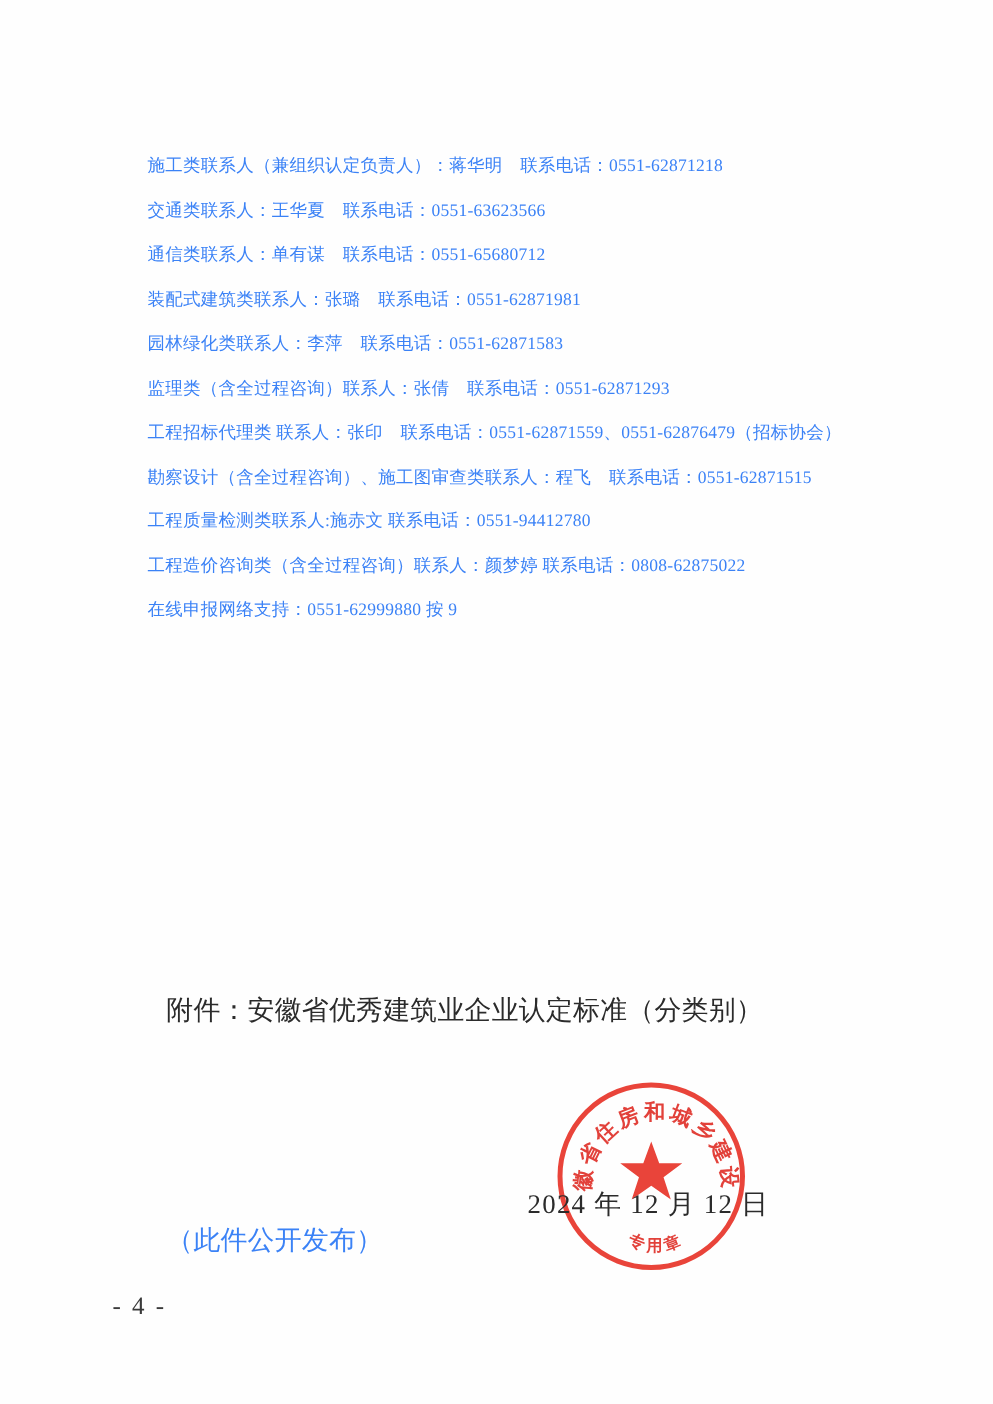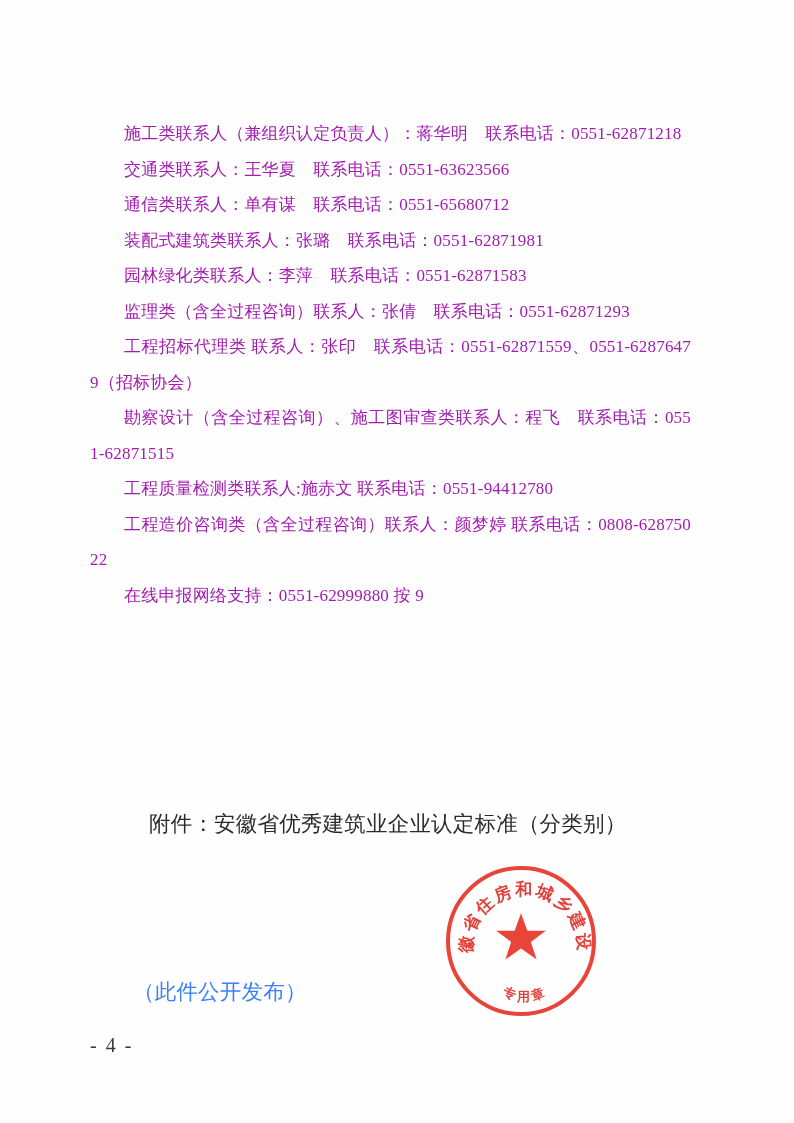--- a/index.html
+++ b/index.html
@@ -28,42 +28,42 @@
 
   
   .body-block {
     position: absolute;
     left: 90px;
     top: 116px;
     width: 601px;
   }
 
   .para {
-    font-size: 17px;
+    font-size: 14px;
     line-height: 35.5px;
     margin: 0;
     text-align: justify;
     text-justify: inter-ideograph;
     text-indent: 2em;
-    color: #a21caf;
+    color: #3b82f6;
     letter-spacing: 0.2px;
     word-break: break-all;
   }
 
   .attach-block {
     position: absolute;
     left: 90px;
     top: 791px;
     width: 601px;
   }
 
   .attach-line {
     font-size: 21.5px;
     line-height: 35.5px;
-    margin: 16px;
+    margin: 0;
     text-indent: 2em;
     color: #2b2b2b;
     letter-spacing: 0.2px;
   }
 
   
   .seal-area {
     position: absolute;
     left: 400px;
     top: 855px;
@@ -187,19 +187,20 @@
           <path id="arcBot" d="M 32,88 A 43,43 0 0 0 118,88"></path>
         </defs>
         <text>
           <textPath href="#arcBot" startOffset="50%" text-anchor="middle">专用章</textPath>
         </text>
       </svg>
       <svg class="seal-star" viewBox="0 0 100 100">
         <polygon points="50,4 61.8,36.4 96,36.4 68.2,57.2 79,90 50,69.6 21,90 31.8,57.2 4,36.4 38.2,36.4" fill="#e8352a"></polygon>
       </svg>
     </div>
+    <div class="seal-date">2024 年 12 月 12 日</div>
   </div>
 
   <div class="public-note">（此件公开发布）</div>
 
   <div class="page-number">- 4 -</div>
 
 </div>
 
 </body></html>

